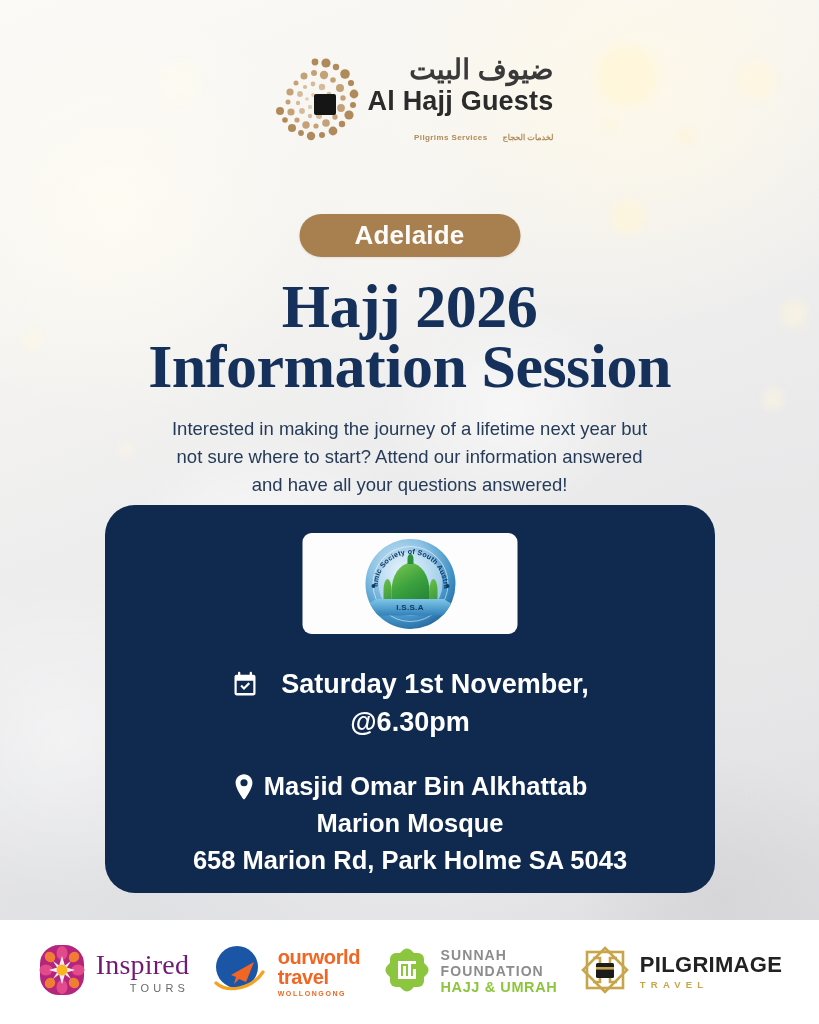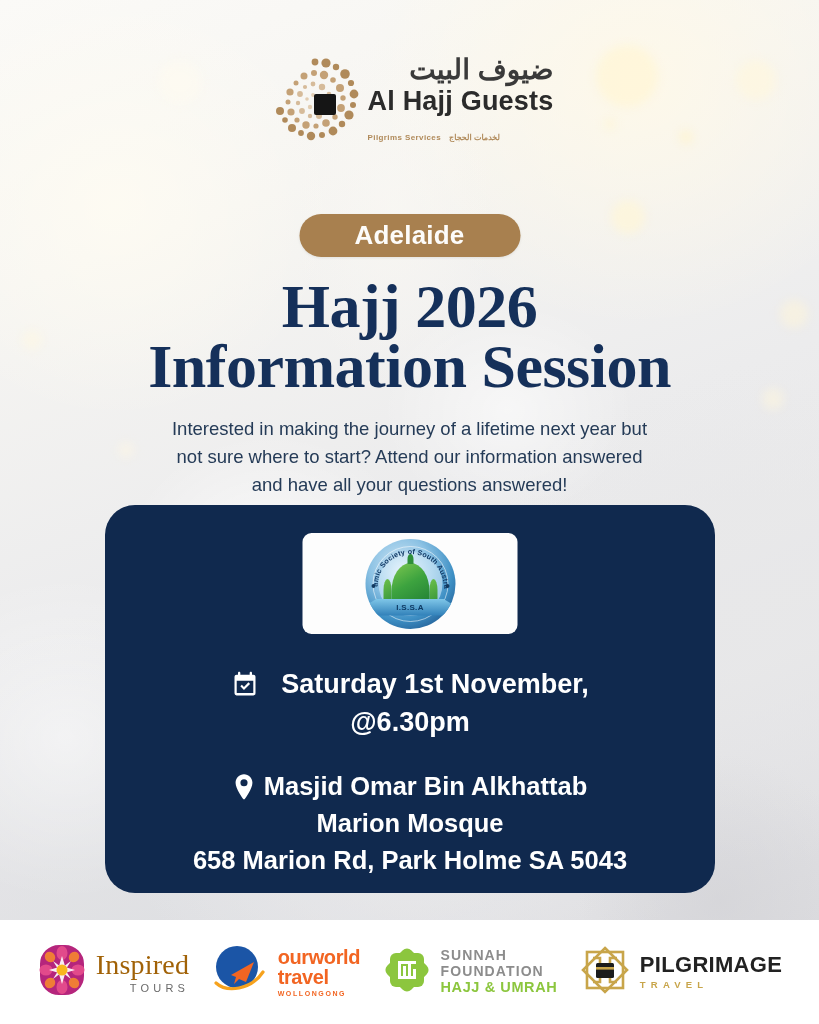--- a/index.html
+++ b/index.html
@@ -52,21 +52,21 @@
     font-size:28px; color:#3a3a3a; text-align:right;
     letter-spacing:.5px; line-height:1; font-weight:600;
     direction:rtl;
   }
   .brand-en {
     font-size:27px; color:#2b2b2b; font-weight:600;
     letter-spacing:.2px; line-height:1.15; margin-top:2px;
   }
   .brand-sub {
     font-size:8px; color:#b08a5a; letter-spacing:.4px;
-    margin-top:16px; display:flex; gap:8px;
+    margin-top:16px; display:flex; justify-content:flex-end; gap:15px;
     font-weight:600;
   }
   
   .badge {
     position:absolute; left:50%; transform:translateX(-50%);
     top:214px; width:221px; height:43px;
     background:#a8804f; border-radius:22px;
     display:flex; align-items:center; justify-content:center;
     box-shadow:0 1px 3px rgba(0,0,0,.08);
   }
@@ -172,21 +172,21 @@
   
   .footer {
     position:absolute; left:0; right:0; bottom:0;
     height:104px; background:#ffffff;
     display:flex; align-items:center; justify-content:space-around;
     padding:0 26px;
   }
   .sponsor { display:flex; align-items:center; gap:9px; }
   .sp-inspired-name {
     font-family:"Liberation Serif", serif;
-    font-size:28px; color:#a16207; line-height:1; letter-spacing:.2px;
+    font-size:28px; color:#701a75; line-height:1; letter-spacing:.2px;
   }
   .sp-inspired-sub {
     font-size:11px; color:#6a6a6a; letter-spacing:4.2px; text-align:right;
     margin-top:3px;
   }
   .sp-ow-top { font-size:20px; font-weight:800; color:#f26522; line-height:1; letter-spacing:-.4px; }
   .sp-ow-mid { font-size:20px; font-weight:800; color:#f26522; line-height:1.05; letter-spacing:-.4px; }
   .sp-ow-sub { font-size:7px; font-weight:700; color:#f26522; letter-spacing:1.6px; margin-top:2px; }
   .sp-sun-1 { font-size:14px; font-weight:700; color:#8c8c8c; letter-spacing:1.1px; line-height:1.12; }
   .sp-sun-2 { font-size:14px; font-weight:700; color:#8c8c8c; letter-spacing:1.1px; line-height:1.12; }

